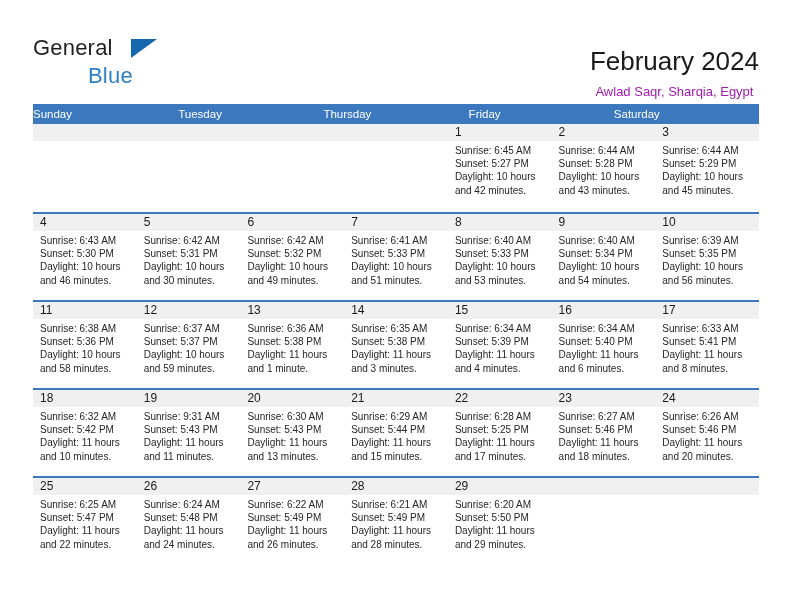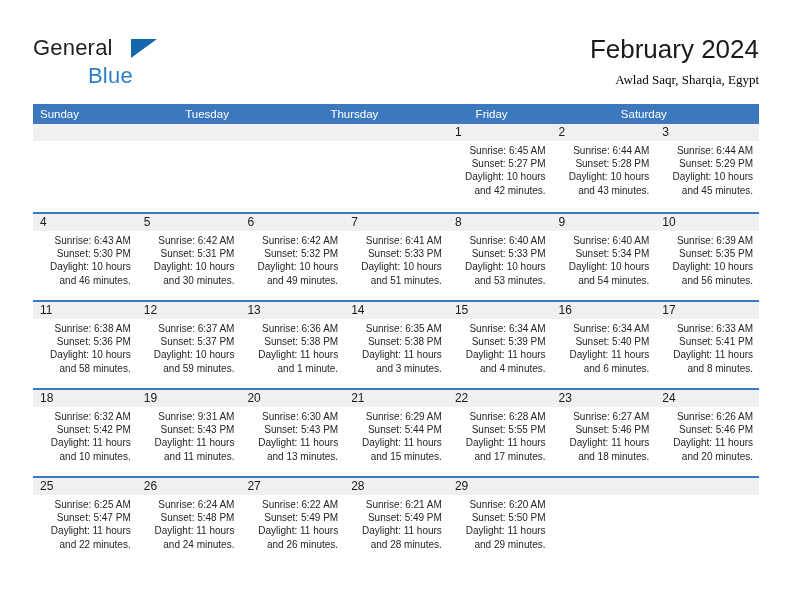--- a/index.html
+++ b/index.html
@@ -62,57 +62,55 @@
     top: 4px;
     width: 0;
     height: 0;
     border-top: 19px solid #1668ad;
     border-right: 26px solid transparent;
   }
 
   .title-block {
     position: absolute;
     right: 0;
-    top: 0;
-    text-align: right;
+    top: 12px;
+    text-align: center;
   }
   .cal-title {
     font-size: 26px;
     color: #1a1a1a;
     line-height: 32px;
     white-space: nowrap;
   }
   .cal-subtitle {
     font-size: 13px;
-    color: #000000;
+    color: #a21caf;
     line-height: 18px;
     margin-top: 6px;
     white-space: nowrap;
-    font-family: Liberation Serif, serif;
   }
 
   
   .calendar {
     position: absolute;
     left: 33px;
     top: 104px;
     width: 726px;
   }
 
   .weekday-row {
     display: flex;
     background: #3b78bd;
     height: 20px;
   }
   .weekday {
     flex: 1 1 0;
     color: #ffffff;
     font-size: 11.5px;
     line-height: 20px;
-    padding-left: 7px;
     box-sizing: border-box;
     white-space: nowrap;
   }
 
   .week {
     display: flex;
     border-top: 2px solid #3b78bd;
     height: 88px;
     box-sizing: border-box;
   }
@@ -137,21 +135,20 @@
     box-sizing: border-box;
   }
   .daycell.empty .numband {
     background: #f0f0f0;
   }
   .daycell .info {
     padding: 3px 6px 0 7px;
     font-size: 10px;
     line-height: 13.2px;
     color: #262626;
-    text-align: right;
   }
   .daycell .info div {
     white-space: nowrap;
   }
 </style>
 </head>
 <body>
 
 <div class="page">
 
@@ -388,21 +385,21 @@
               <div>Sunrise: 6:29 AM</div>
               <div>Sunset: 5:44 PM</div>
               <div>Daylight: 11 hours</div>
               <div>and 15 minutes.</div>
             </div>
           </div>
           <div class="daycell">
             <div class="numband">22</div>
             <div class="info">
               <div>Sunrise: 6:28 AM</div>
-              <div>Sunset: 5:55 PM</div>
+              <div>Sunset: 5:25 PM</div>
               <div>Daylight: 11 hours</div>
               <div>and 17 minutes.</div>
             </div>
           </div>
           <div class="daycell">
             <div class="numband">23</div>
             <div class="info">
               <div>Sunrise: 6:27 AM</div>
               <div>Sunset: 5:46 PM</div>
               <div>Daylight: 11 hours</div>

